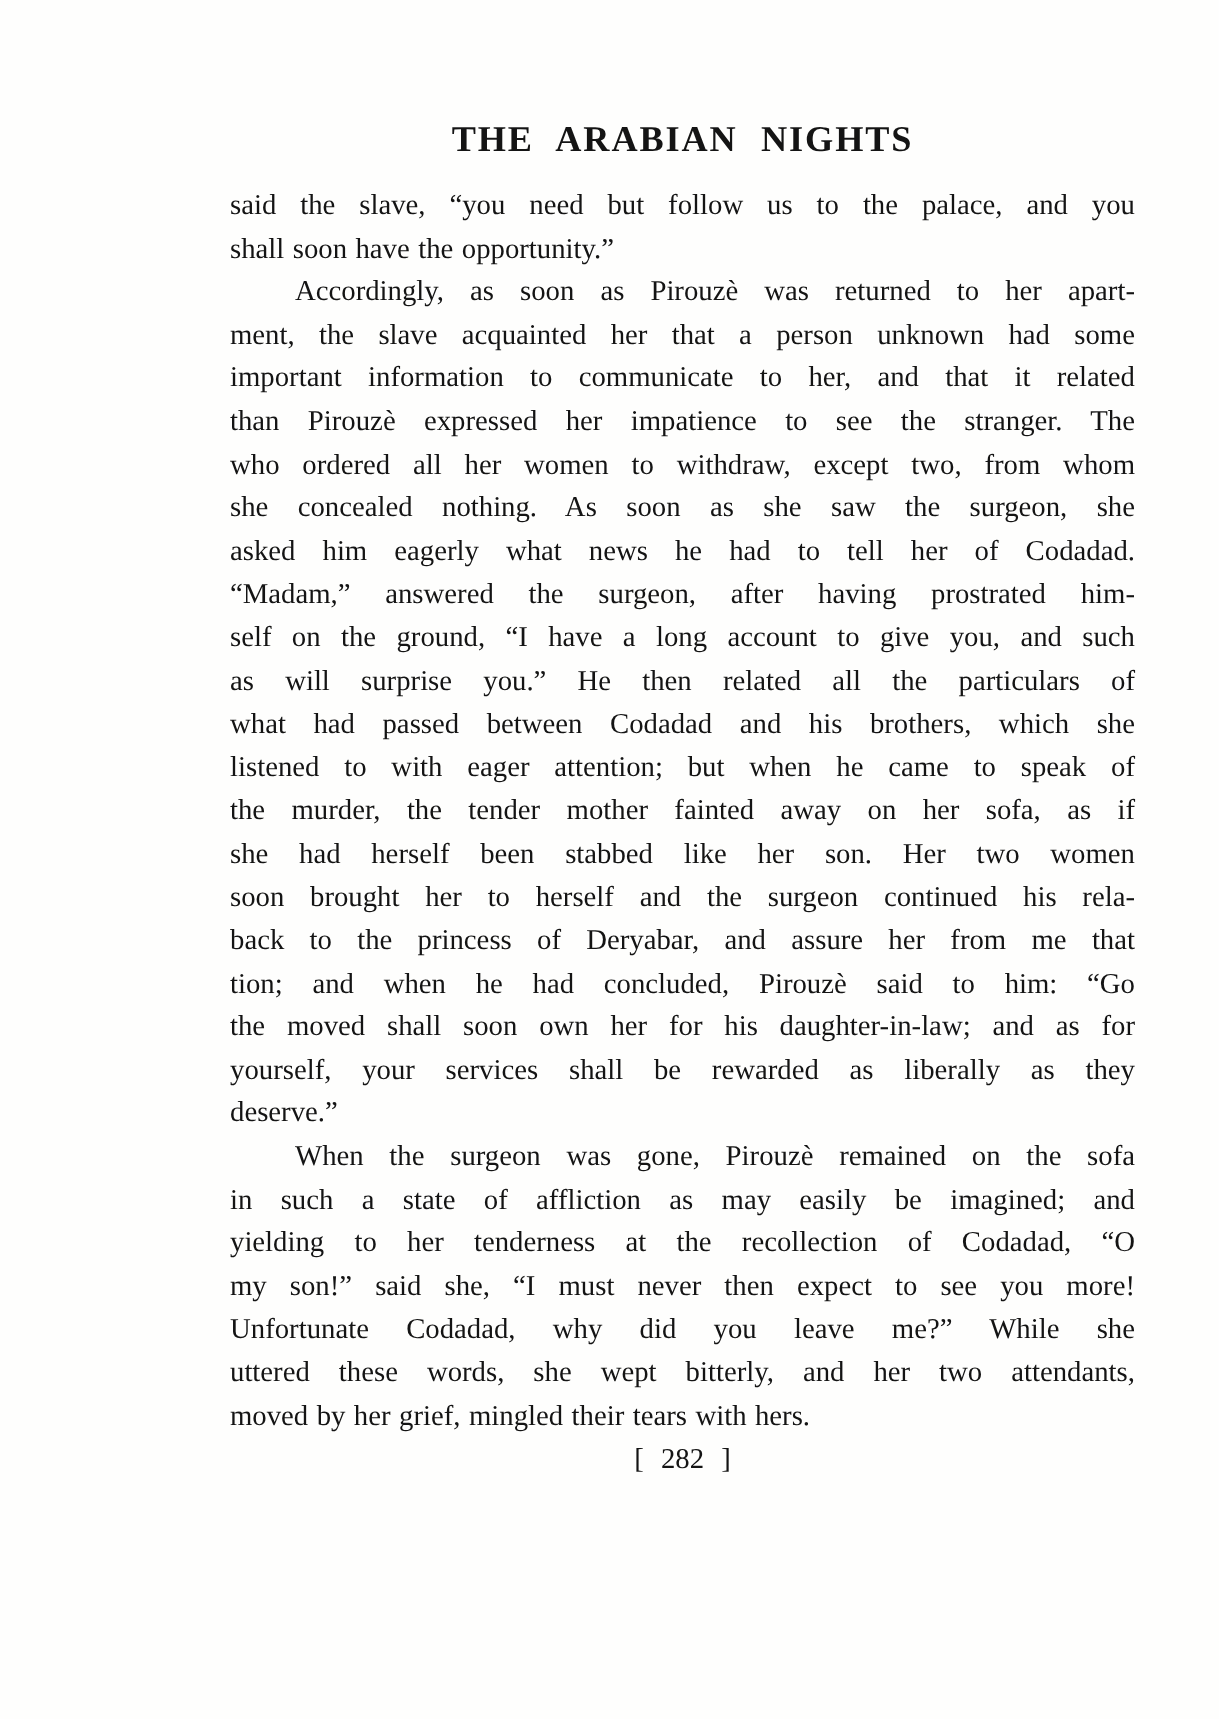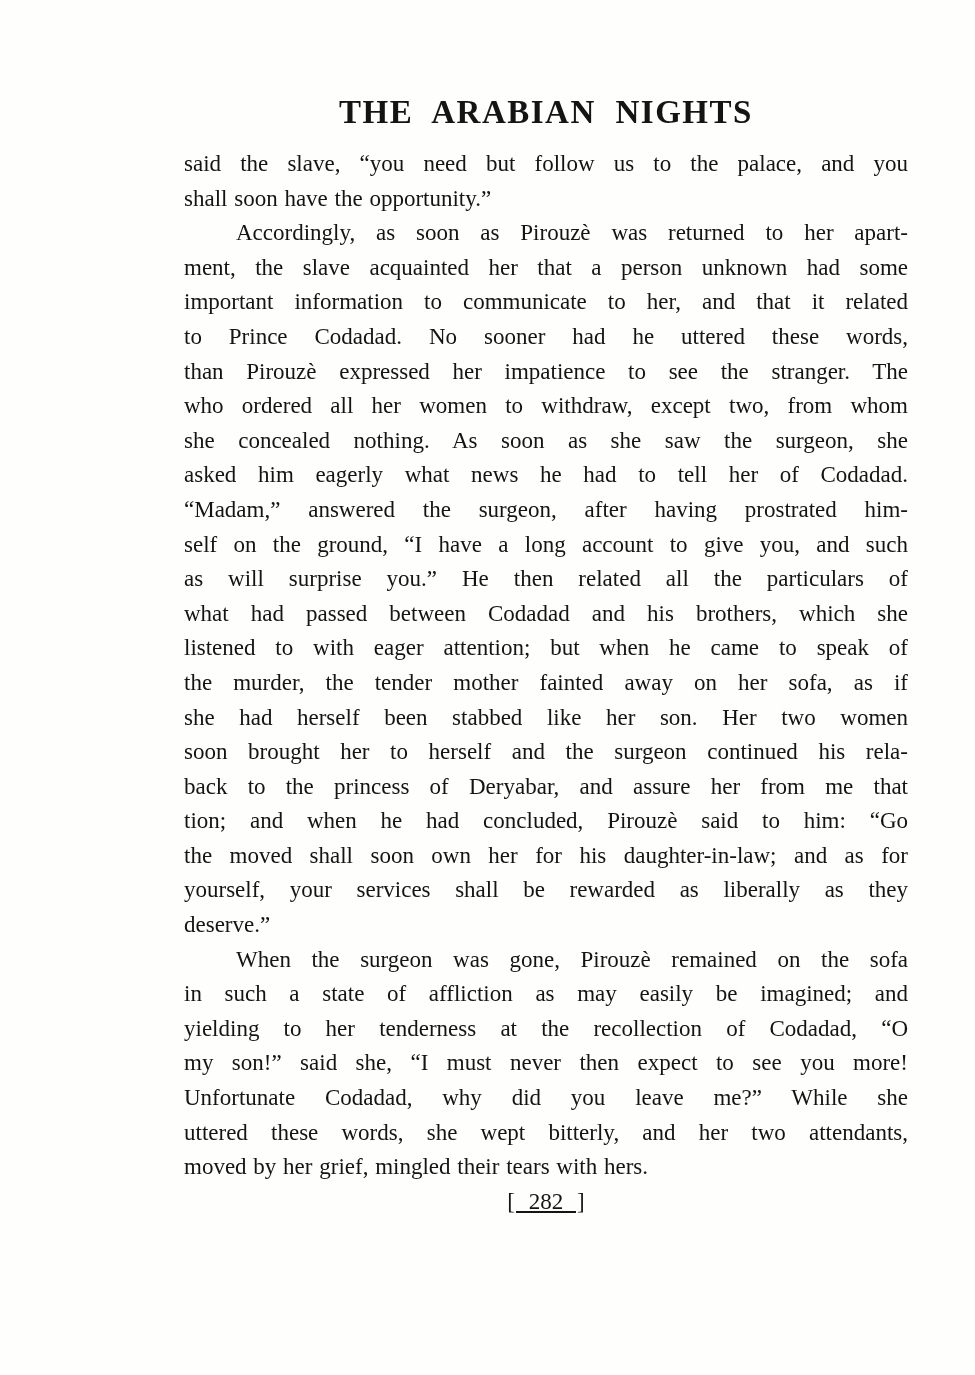--- a/index.html
+++ b/index.html
@@ -22,21 +22,21 @@
   }
   .content {
     position: absolute;
     left: 184px;
     top: 95px;
     width: 724px;
   }
   .running-header {
     text-align: center;
     font-weight: bold;
-    font-size: 33px;
+    font-size: 29px;
     line-height: 34px;
     letter-spacing: 1.5px;
     word-spacing: 10px;
     white-space: nowrap;
   }
   .body-text {
     margin-top: 18px;
     font-size: 23px;
     line-height: 34.6px;
   }
@@ -53,39 +53,37 @@
   }
   .line.indent {
     text-indent: 52px;
   }
   .footer {
     margin-top: 2px;
     text-align: center;
     font-size: 23px;
     line-height: 30px;
     word-spacing: 8px;
-    text-decoration: underline;
   }
 </style>
 </head>
 <body>
 
 <div class="page">
   <div class="content">
     <div class="running-header">THE ARABIAN NIGHTS</div>
     <div class="body-text">
         <div class="paragraph">
           <div class="line">said the slave, “you need but follow us to the palace, and you</div>
           <div class="line last">shall soon have the opportunity.”</div>
         </div>
         <div class="paragraph">
           <div class="line indent">Accordingly, as soon as Pirouzè was returned to her apart-</div>
           <div class="line">ment, the slave acquainted her that a person unknown had some</div>
           <div class="line">important information to communicate to her, and that it related</div>
-          <div class="line">to Prince Codadad.  No sooner had he uttered these words,</div>
           <div class="line">than Pirouzè expressed her impatience to see the stranger.  The</div>
           <div class="line">who ordered all her women to withdraw, except two, from whom</div>
           <div class="line">she concealed nothing.  As soon as she saw the surgeon, she</div>
           <div class="line">asked him eagerly what news he had to tell her of Codadad.</div>
           <div class="line">“Madam,” answered the surgeon, after having prostrated him-</div>
           <div class="line">self on the ground, “I have a long account to give you, and such</div>
           <div class="line">as will surprise you.”  He then related all the particulars of</div>
           <div class="line">what had passed between Codadad and his brothers, which she</div>
           <div class="line">listened to with eager attention; but when he came to speak of</div>
           <div class="line">the murder, the tender mother fainted away on her sofa, as if</div>

